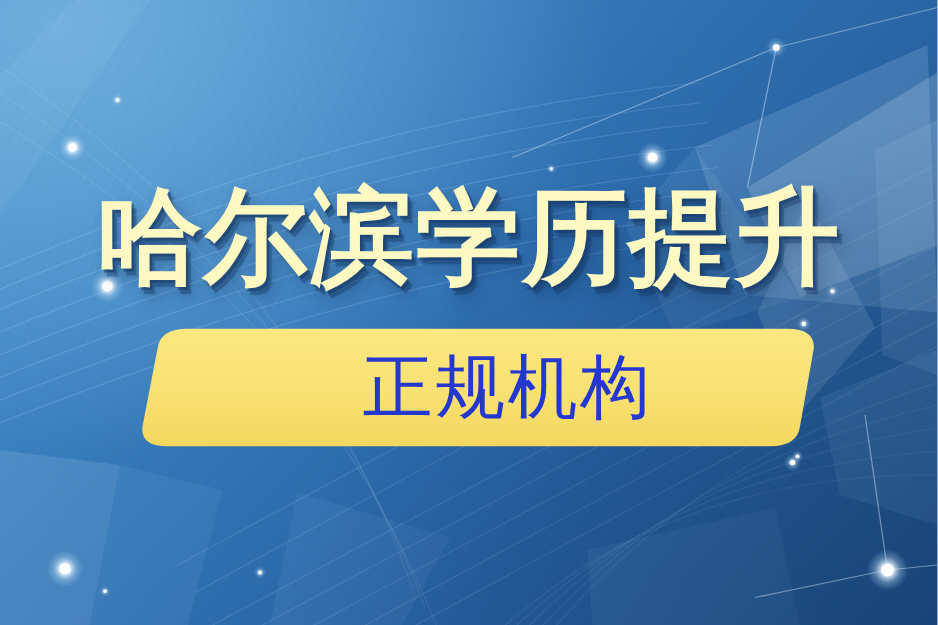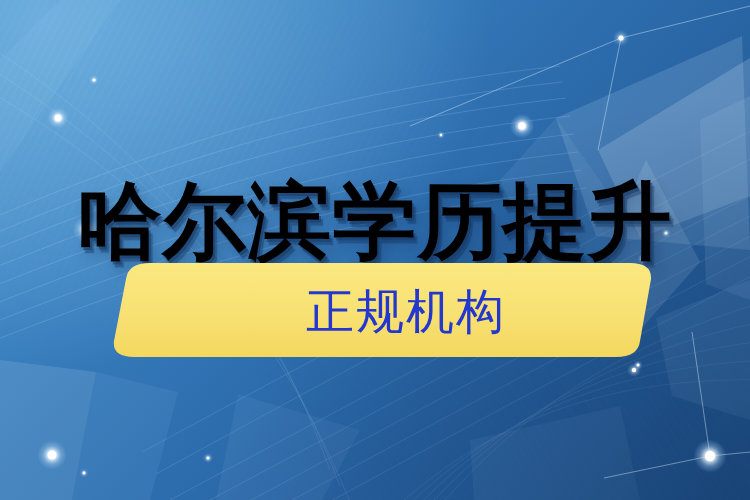--- a/index.html
+++ b/index.html
@@ -37,31 +37,30 @@
   
   #title-wrap {
     position: absolute;
     left: 0;
     top: 143px;
     width: 750px;
     text-align: center;
   }
   #main-title {
     display: inline-block;
-    color: #000000;
+    color: #fef9c3;
     font-size: 84px;
     line-height: 92px;
     font-weight: bold;
     letter-spacing: 1px;
     white-space: nowrap;
     text-shadow:
        2px 3px 0 rgba(22,58,104,0.55),
        4px 6px 1px rgba(18,48,90,0.40),
        6px 9px 14px rgba(12,36,72,0.30);
-    margin-top: 32px;
   }
 
   
   #ribbon {
     position: absolute;
     left: 112px;
     top: 261px;
     width: 540px;
     height: 98px;
   }
@@ -73,21 +72,21 @@
     width: 540px;
     height: 70px;
     display: flex;
     align-items: center;
     justify-content: center;
     padding-left: 8px;
     box-sizing: border-box;
   }
   #ribbon-text {
     color: #2438cf;
-    font-size: 48px;
+    font-size: 56px;
     line-height: 68px;
     font-weight: normal;
     letter-spacing: 2px;
     white-space: nowrap;
     font-family: "DejaVu Serif", "Liberation Serif", serif;
     margin-left: 40px;
   }
 </style>
 </head>
 <body>

